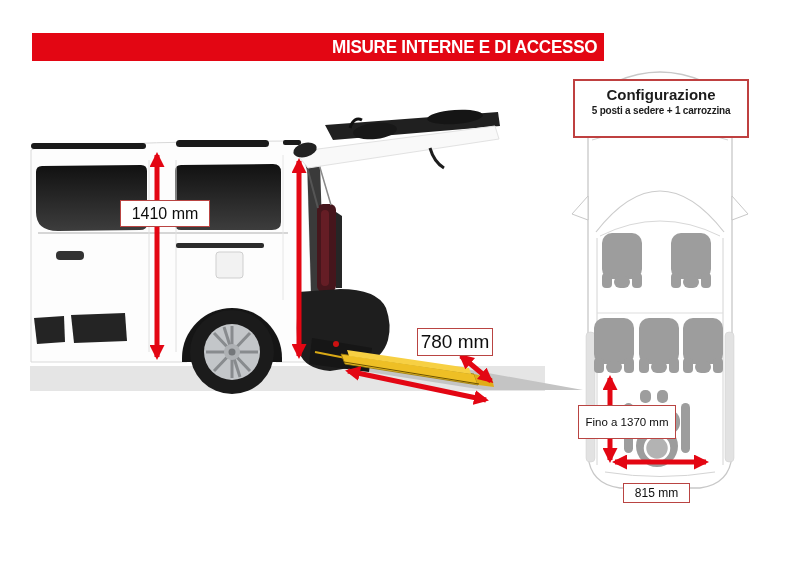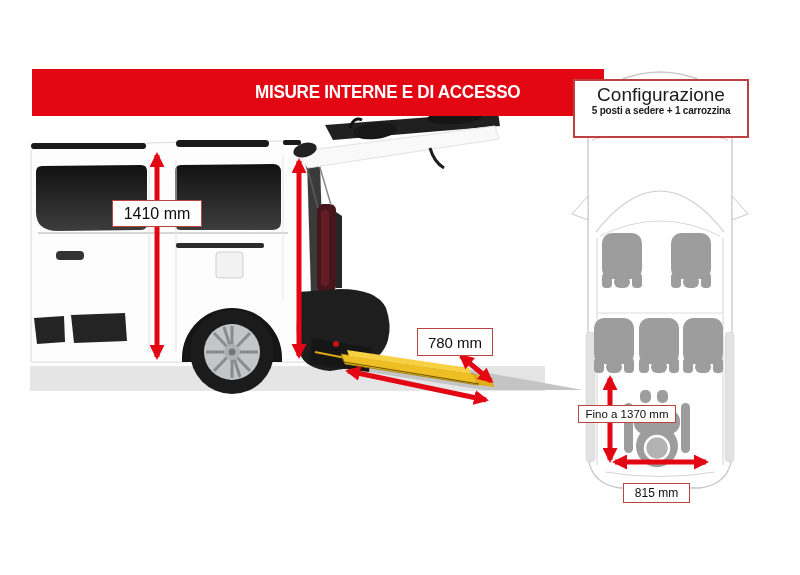--- a/index.html
+++ b/index.html
@@ -2,45 +2,45 @@
 <html><head>
 <meta charset="utf-8">
 <style>
   html,body{margin:0;padding:0;background:#fff;}
   #stage{
     position:relative;width:800px;height:575px;background:#ffffff;overflow:hidden;
     font-family:"Liberation Sans", sans-serif;
   }
   #scene{position:absolute;left:0;top:0;z-index:1;}
   .title-bar{
-    position:absolute;left:32px;top:33px;width:572px;height:47px;
-    background:#e30613;z-index:3;display:flex;align-items:center;justify-content:center;
-    padding-left:140px;box-sizing:border-box;margin-top:36px;
+    position:absolute;left:32px;top:33px;width:572px;height:28px;
+    background:#e30613;z-index:3;display:flex;align-items:center;justify-content:flex-end;
+    padding-left:140px;box-sizing:border-box;
   }
   .title-bar span{
     color:#ffffff;font-weight:bold;font-size:18px;letter-spacing:-0.3px;
     transform:scaleX(0.95);white-space:nowrap;
   }
   .dim-label{
     position:absolute;z-index:4;background:#ffffff;border:1.5px solid #b94442;
     color:#0d0d0d;display:flex;align-items:center;justify-content:center;
     box-sizing:border-box;white-space:nowrap;
   }
-  #lbl-1410{left:112px;top:200px;width:90px;height:27px;font-size:16px;}
+  #lbl-1410{left:120px;top:200px;width:90px;height:27px;font-size:16px;}
   #lbl-1425{left:245px;top:178px;width:99px;height:30px;font-size:16px;}
-  #lbl-780{left:417px;top:328px;width:76px;height:28px;font-size:15px;}
+  #lbl-780{left:417px;top:328px;width:76px;height:28px;font-size:19px;}
   #lbl-1300{left:358px;top:402px;width:79px;height:25px;font-size:15px;}
-  #lbl-1370{left:578px;top:405px;width:98px;height:18px;font-size:11.5px;}
+  #lbl-1370{left:578px;top:405px;width:98px;height:34px;font-size:11.5px;}
   #lbl-815{left:623px;top:473px;width:67px;height:20px;font-size:12px;margin-top:10px;}
   .config-box{
     position:absolute;left:573px;top:79px;width:176px;height:59px;z-index:4;
     background:#ffffff;border:2px solid #bf4040;box-sizing:border-box;
     text-align:center;padding-top:5px;color:#1c1c1c;
   }
-  .config-box .l1{font-weight:normal;font-size:19px;line-height:17px;}
+  .config-box .l1{font-weight:bold;font-size:15px;line-height:17px;}
   .config-box .l2{font-weight:bold;font-size:10px;line-height:16px;letter-spacing:-0.2px;}
 </style>
 </head>
 <body>
 
 <div id="stage">
 
   <div class="title-bar">
     <span>MISURE INTERNE E DI ACCESSO</span>
   </div>

